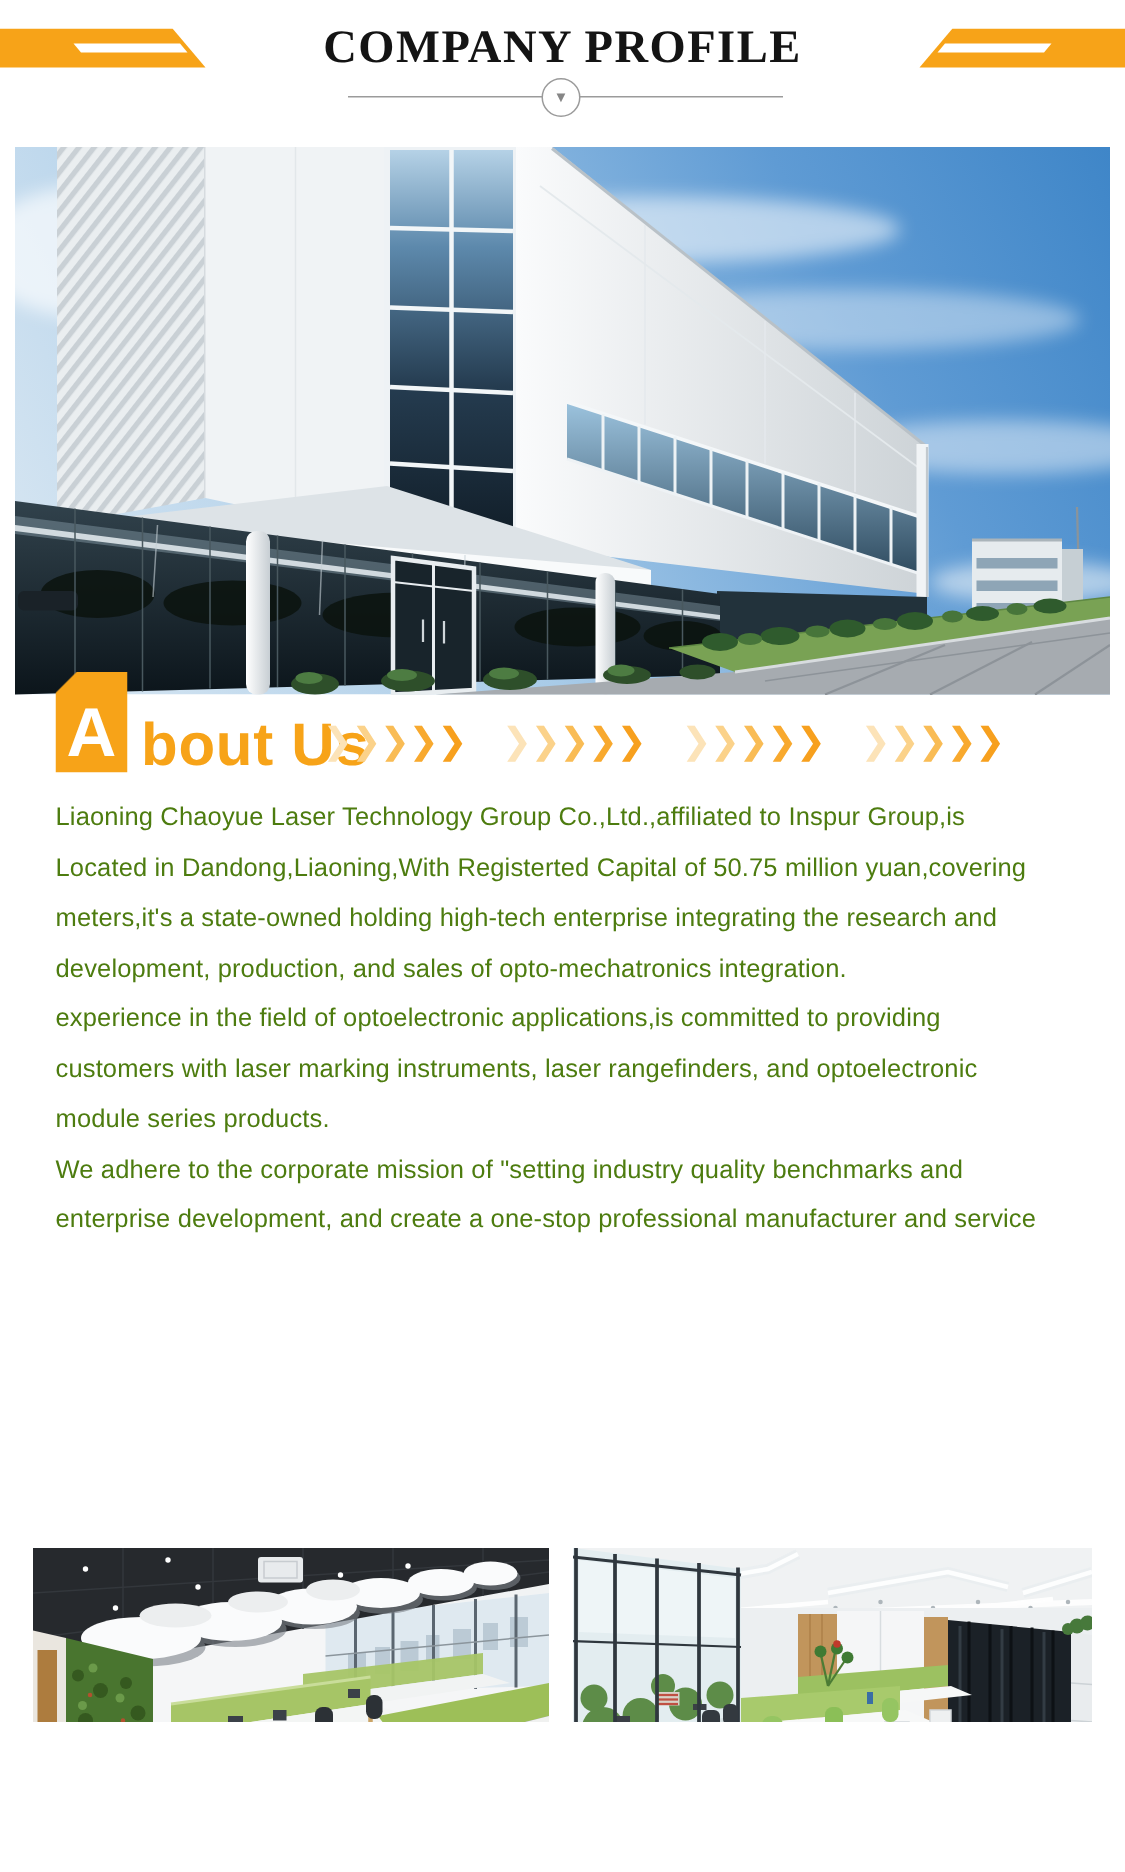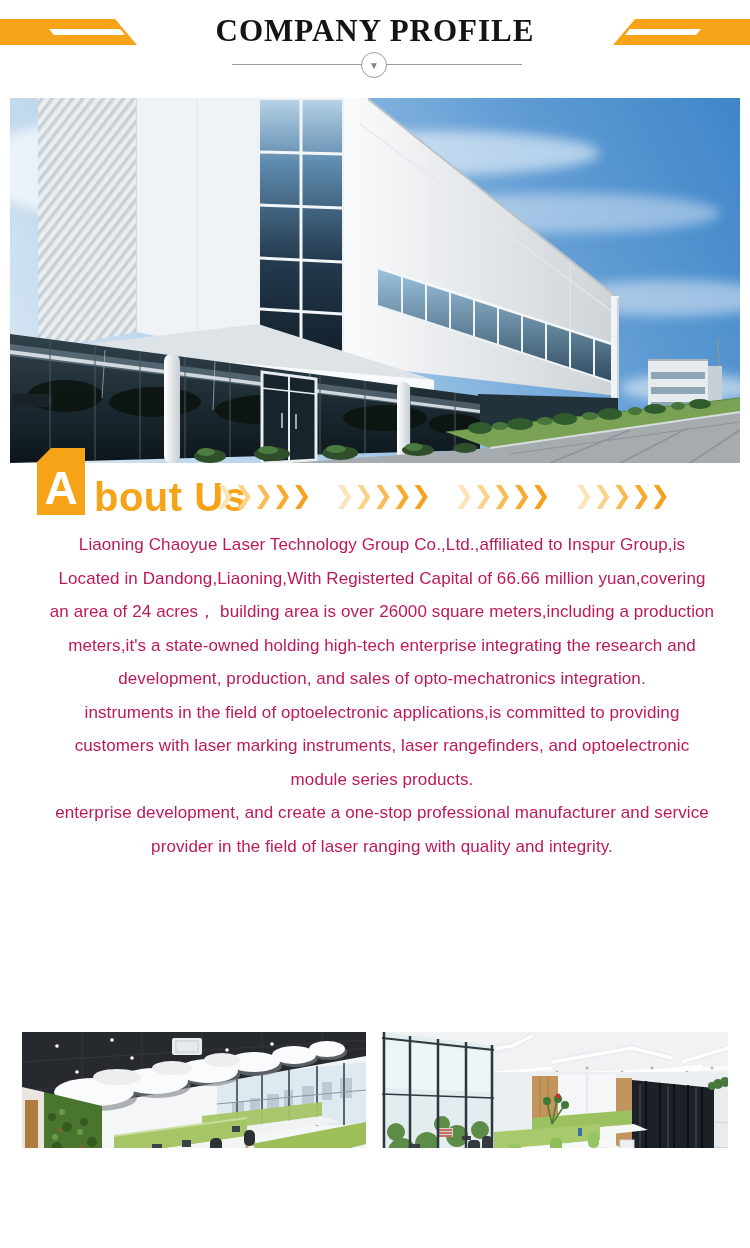--- a/index.html
+++ b/index.html
@@ -20,21 +20,21 @@
   
   .about-badge{top:448px;left:37px;width:48px;height:67px;background:var(--accent,#f7a318);
     clip-path:polygon(14px 0,100% 0,100% 100%,0 100%,0 14px);
     color:#fff;display:flex;align-items:flex-end;justify-content:center;
     font-size:46px;font-weight:bold;line-height:.95;padding-bottom:4px;box-sizing:border-box;z-index:3;}
   .about-title{top:475px;left:94px;font-size:40px;font-weight:bold;color:var(--accent,#f7a318);letter-spacing:.5px;}
   .chevron-row{top:481px;left:215px;display:flex;gap:24px;}
   .chevron-group{display:flex;font-size:24px;font-weight:bold;letter-spacing:-1px;line-height:1.2;}
   
   .about-text{top:528px;left:37px;width:690px;}
-  .tline{font-size:17px;color:#be185d;line-height:33.5px;white-space:nowrap;letter-spacing:.1px;text-align:center;}
+  .tline{font-size:17px;color:#4d7c0f;line-height:33.5px;white-space:nowrap;letter-spacing:.1px;}
   
   .photo-left{top:1032px;left:22px;width:344px;height:192px;}
   .photo-right{top:1032px;left:382px;width:346px;height:192px;}
   svg{display:block;}
 </style>
 </head>
 <body>
 
 <div class="page">
 
@@ -274,33 +274,32 @@
         <span style="color: rgb(251, 210, 138);">❯</span>
         <span style="color: rgb(249, 188, 85);">❯</span>
         <span style="color: rgb(248, 169, 46);">❯</span>
         <span style="color: rgb(247, 160, 30);">❯</span>
       </span>
     </div>
 
   <div class="abs about-text">
       <div>
         <div class="tline">Liaoning Chaoyue Laser Technology Group Co.,Ltd.,affiliated to Inspur Group,is</div>
-        <div class="tline">Located in Dandong,Liaoning,With Registerted Capital of 66.66 million yuan,covering</div>
-        <div class="tline">an area of 24 acres， building area is over 26000 square meters,including a production</div>
+        <div class="tline">Located in Dandong,Liaoning,With Registerted Capital of 50.75 million yuan,covering</div>
         <div class="tline">meters,it's a state-owned holding high-tech enterprise integrating the research and</div>
         <div class="tline">development, production, and sales of opto-mechatronics integration.</div>
       </div>
       <div>
-        <div class="tline">instruments in the field of optoelectronic applications,is committed to providing</div>
+        <div class="tline">experience in the field of optoelectronic applications,is committed to providing</div>
         <div class="tline">customers with laser marking instruments, laser rangefinders, and optoelectronic</div>
         <div class="tline">module series products.</div>
       </div>
       <div>
+        <div class="tline">We adhere to the corporate mission of "setting industry quality benchmarks and</div>
         <div class="tline">enterprise development, and create a one-stop professional manufacturer and service</div>
-        <div class="tline">provider in the field of laser ranging with quality and integrity.</div>
       </div>
     </div>
 
   <div class="abs photo-left">
   <svg width="344" height="192" viewBox="0 0 344 192">
     <rect width="344" height="192" fill="#f5f6f7"></rect>
     <g>
       <polygon points="195,28 344,12 344,30 195,46" fill="#f1f3f4"></polygon>
       <polygon points="195,46 344,30 344,92 195,96" fill="#dfe9f0"></polygon>
       <g fill="#b3c3cf" opacity=".8">

